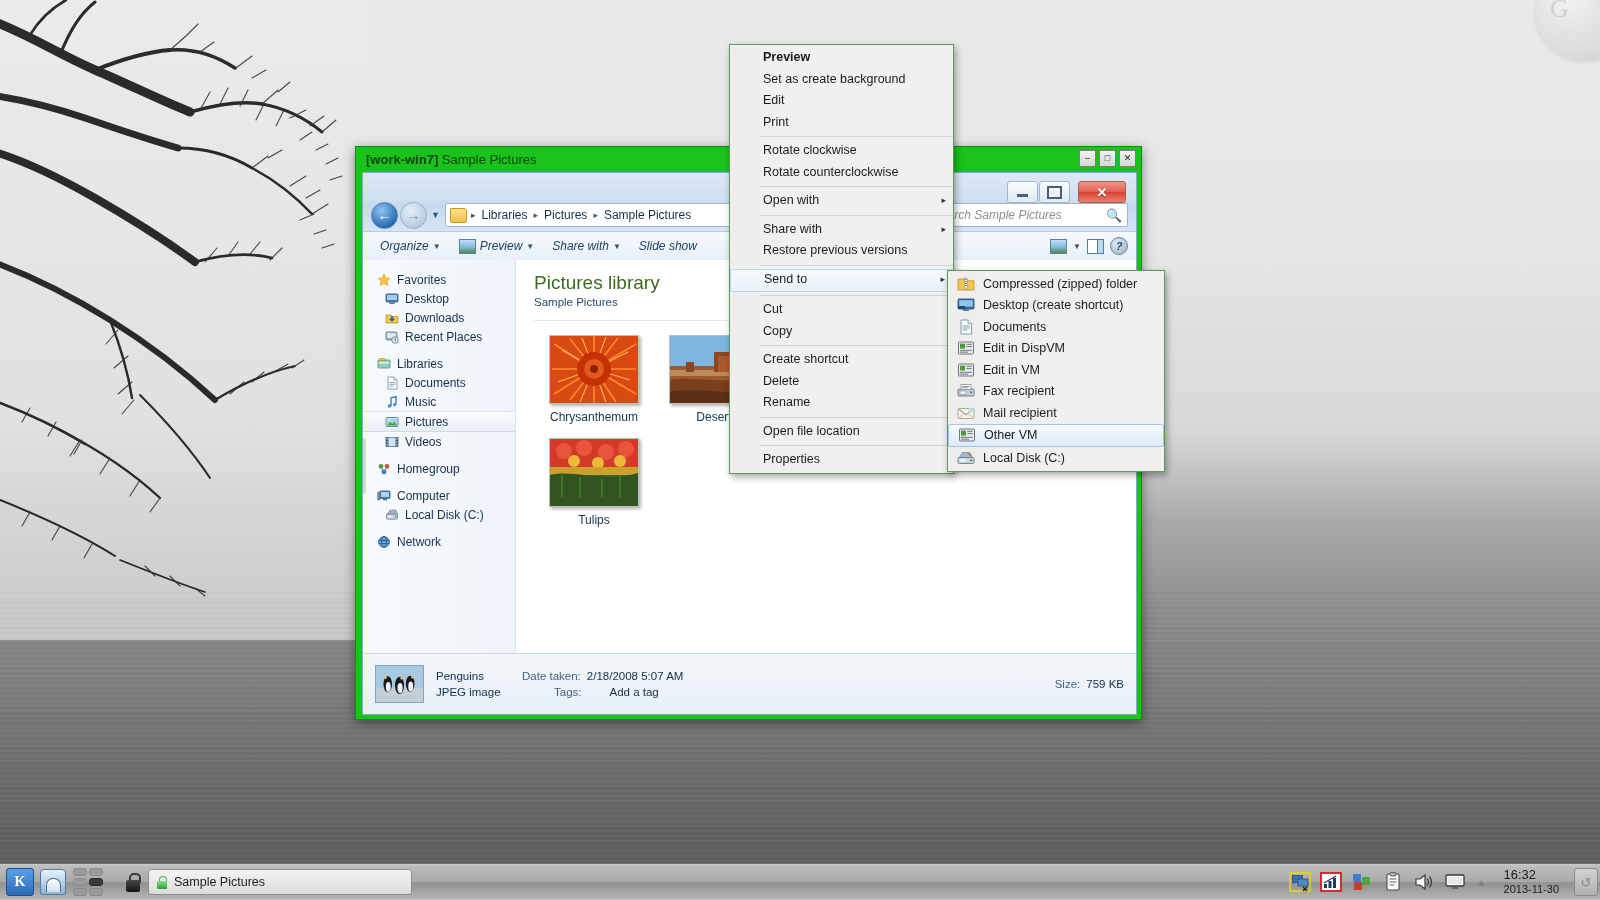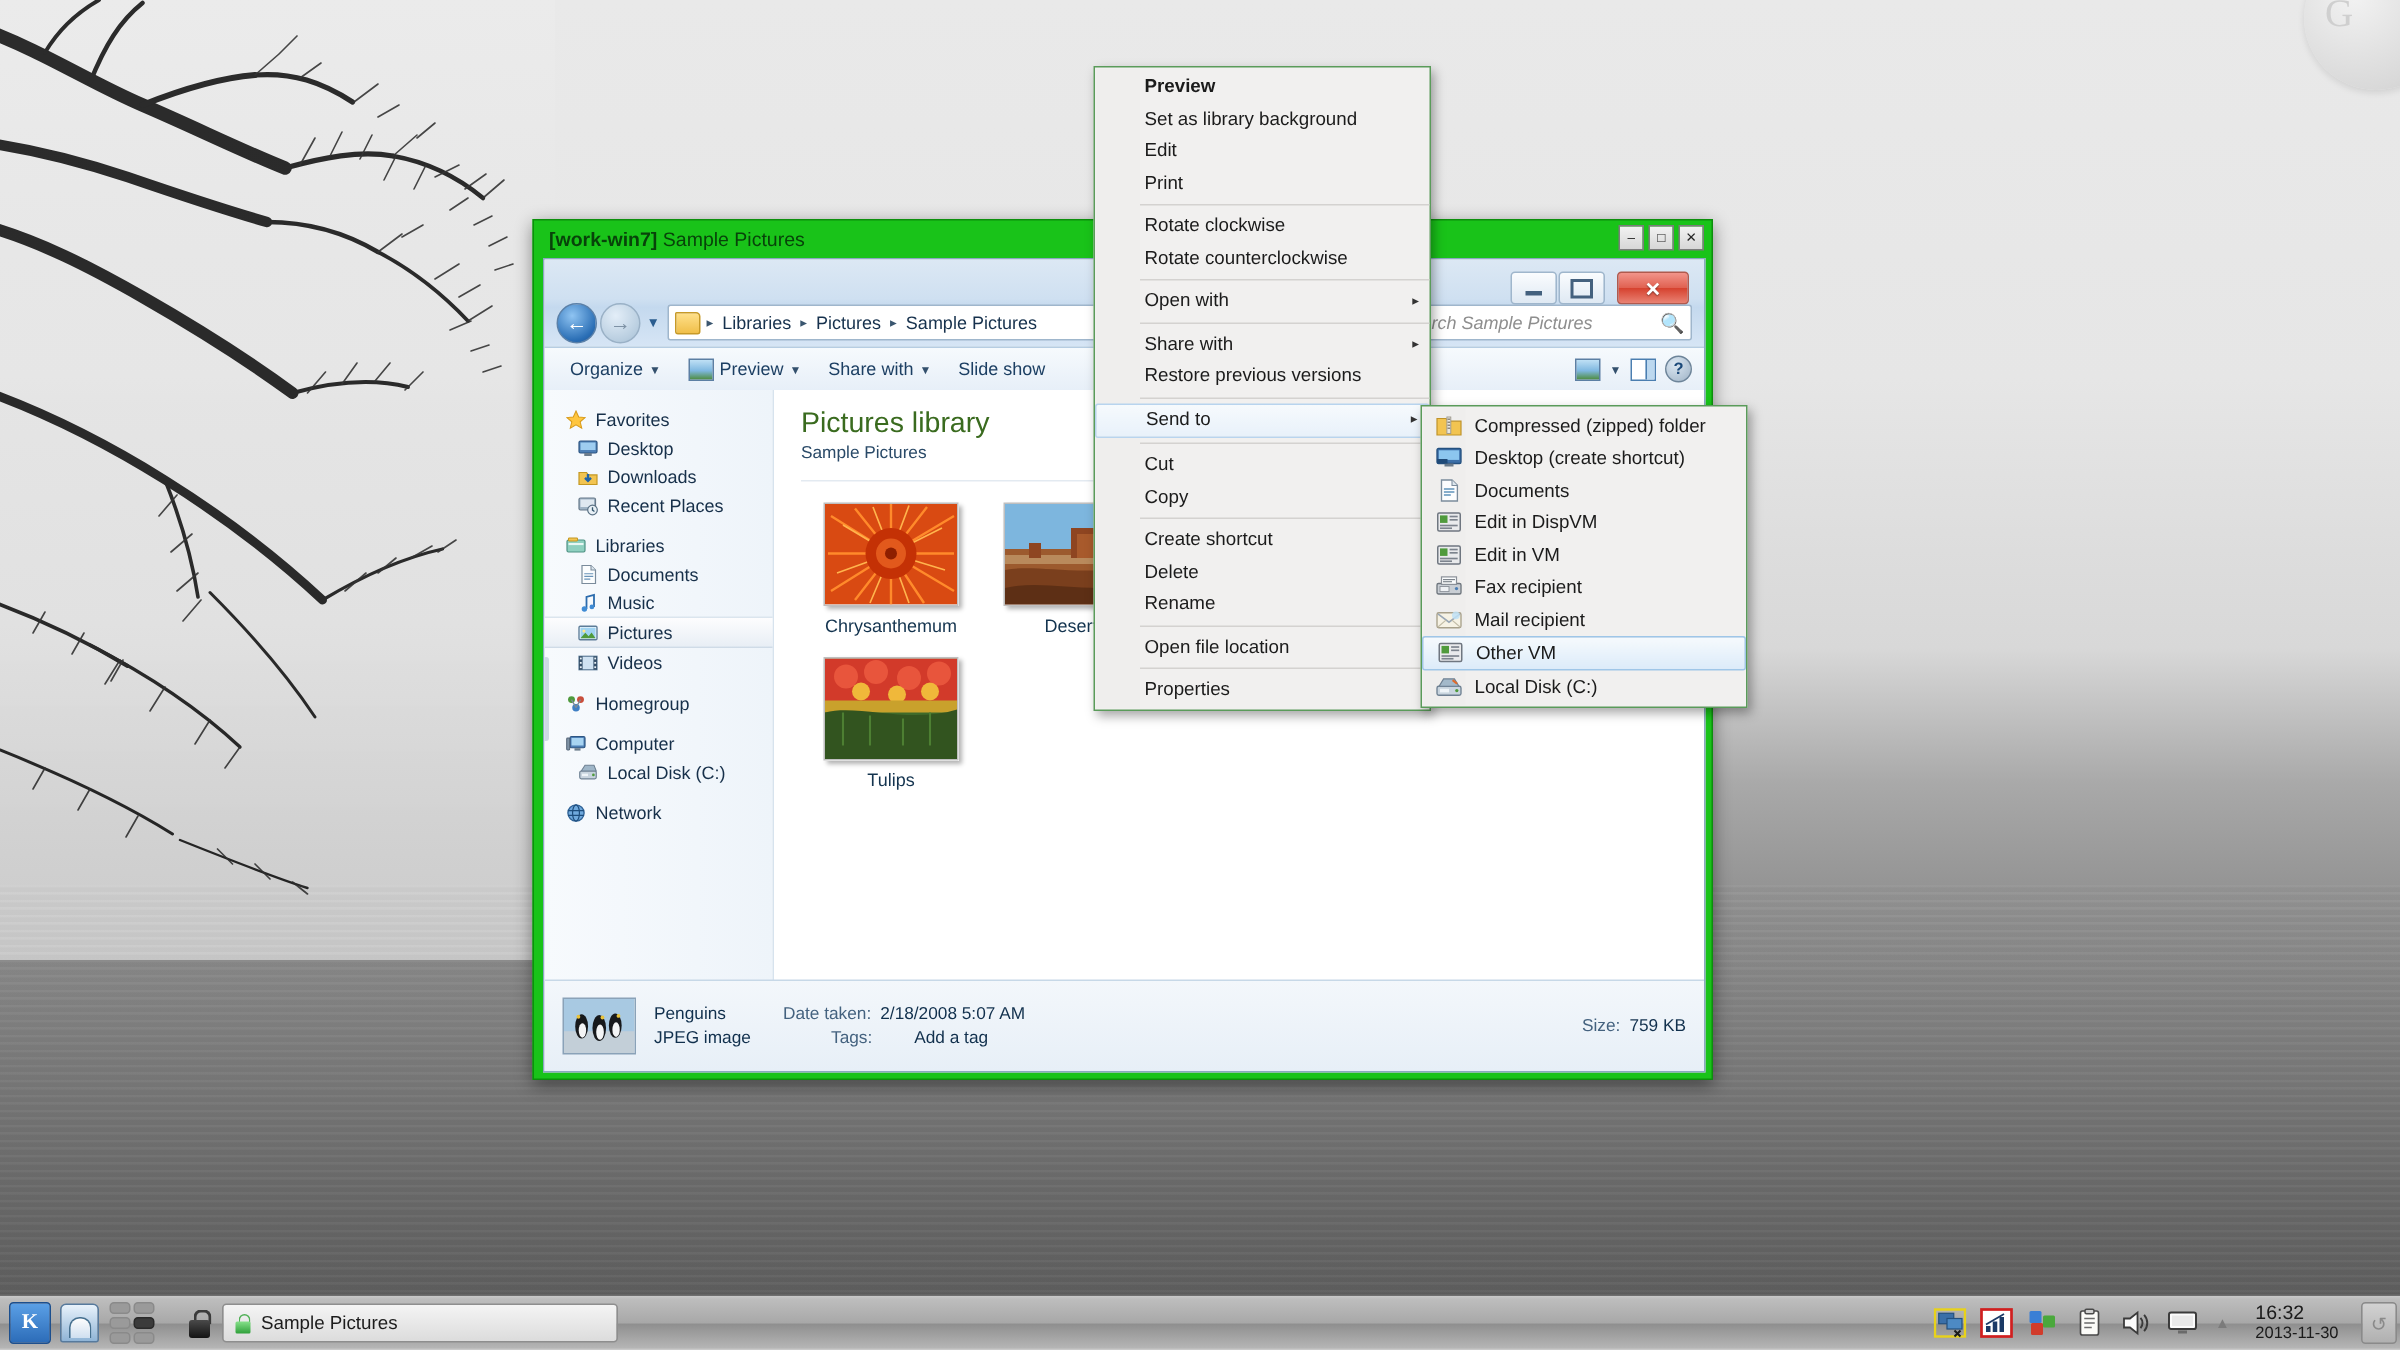--- a/index.html
+++ b/index.html
@@ -64,21 +64,21 @@
   #crumbbar{flex:1;height:22px;background:#fff;border:1px solid #9fb6cc;border-radius:2px;
     display:flex;align-items:center;padding:0 4px;gap:2px;font-size:12px;color:#16314d;min-width:0;}
   .crumb{padding:1px 4px;white-space:nowrap;}
   .crumbsep{color:#3a566f;font-size:9px;}
   #searchbox{width:190px;height:22px;margin-left:3px;background:#fff;border:1px solid #9fb6cc;border-radius:2px;
     display:flex;align-items:center;padding:0 4px;font-size:12px;color:#8e8e8e;font-style:italic;overflow:hidden;}
   #searchbox .mag{margin-left:auto;color:#3f7ebc;font-style:normal;font-size:13px;}
 
   
   #toolbar{height:28px;background:linear-gradient(to bottom,#f6fafd,#e7eff8);
-    border-bottom:1px solid #c2d4e5;display:flex;align-items:center;padding:0 8px;gap:0;font-size:12px;color:#1c3f63;}
+    border-bottom:1px solid #c2d4e5;display:flex;align-items:center;padding:0 8px;gap:0;font-size:12px;color:#1c3f63;font-style:italic;}
   .tbitem{display:flex;align-items:center;gap:4px;padding:3px 9px;white-space:nowrap;}
   .caret{font-size:8px;color:#33506d;}
   .tbright{margin-left:auto;display:flex;align-items:center;gap:6px;}
   .ico-img{width:15px;height:13px;border:1px solid #5c7fa3;background:linear-gradient(#bfe0f5,#7fb8e0 55%,#4e8c3f);display:inline-block;}
   .ico-pane{width:15px;height:13px;border:1px solid #4b7eb0;background:#fff;display:inline-block;position:relative;}
   .ico-pane:after{content:"";position:absolute;right:0;top:0;bottom:0;width:5px;background:#bcd8ef;border-left:1px solid #4b7eb0;}
   .ico-help{width:16px;height:16px;border-radius:50%;background:radial-gradient(circle at 35% 30%,#dbe7f2,#9fb3c6);
     border:1px solid #6d8499;color:#1c4a7a;font-size:11px;font-weight:bold;display:flex;align-items:center;justify-content:center;}
 
   
@@ -633,21 +633,21 @@
         </div>
       </div>
 
     </div>
   </div>
 </div>
 
 <div id="ctxmenu">
   <div class="gutter"></div>
   <div class="mi bold">Preview</div>
-  <div class="mi">Set as library background</div>
+  <div class="mi">Set as create background</div>
   <div class="mi">Edit</div>
   <div class="mi">Print</div>
   <div class="msep"></div>
   <div class="mi">Rotate clockwise</div>
   <div class="mi">Rotate counterclockwise</div>
   <div class="msep"></div>
   <div class="mi">
     <span>Open with</span>
     <span class="sub">▸</span>
   </div>

